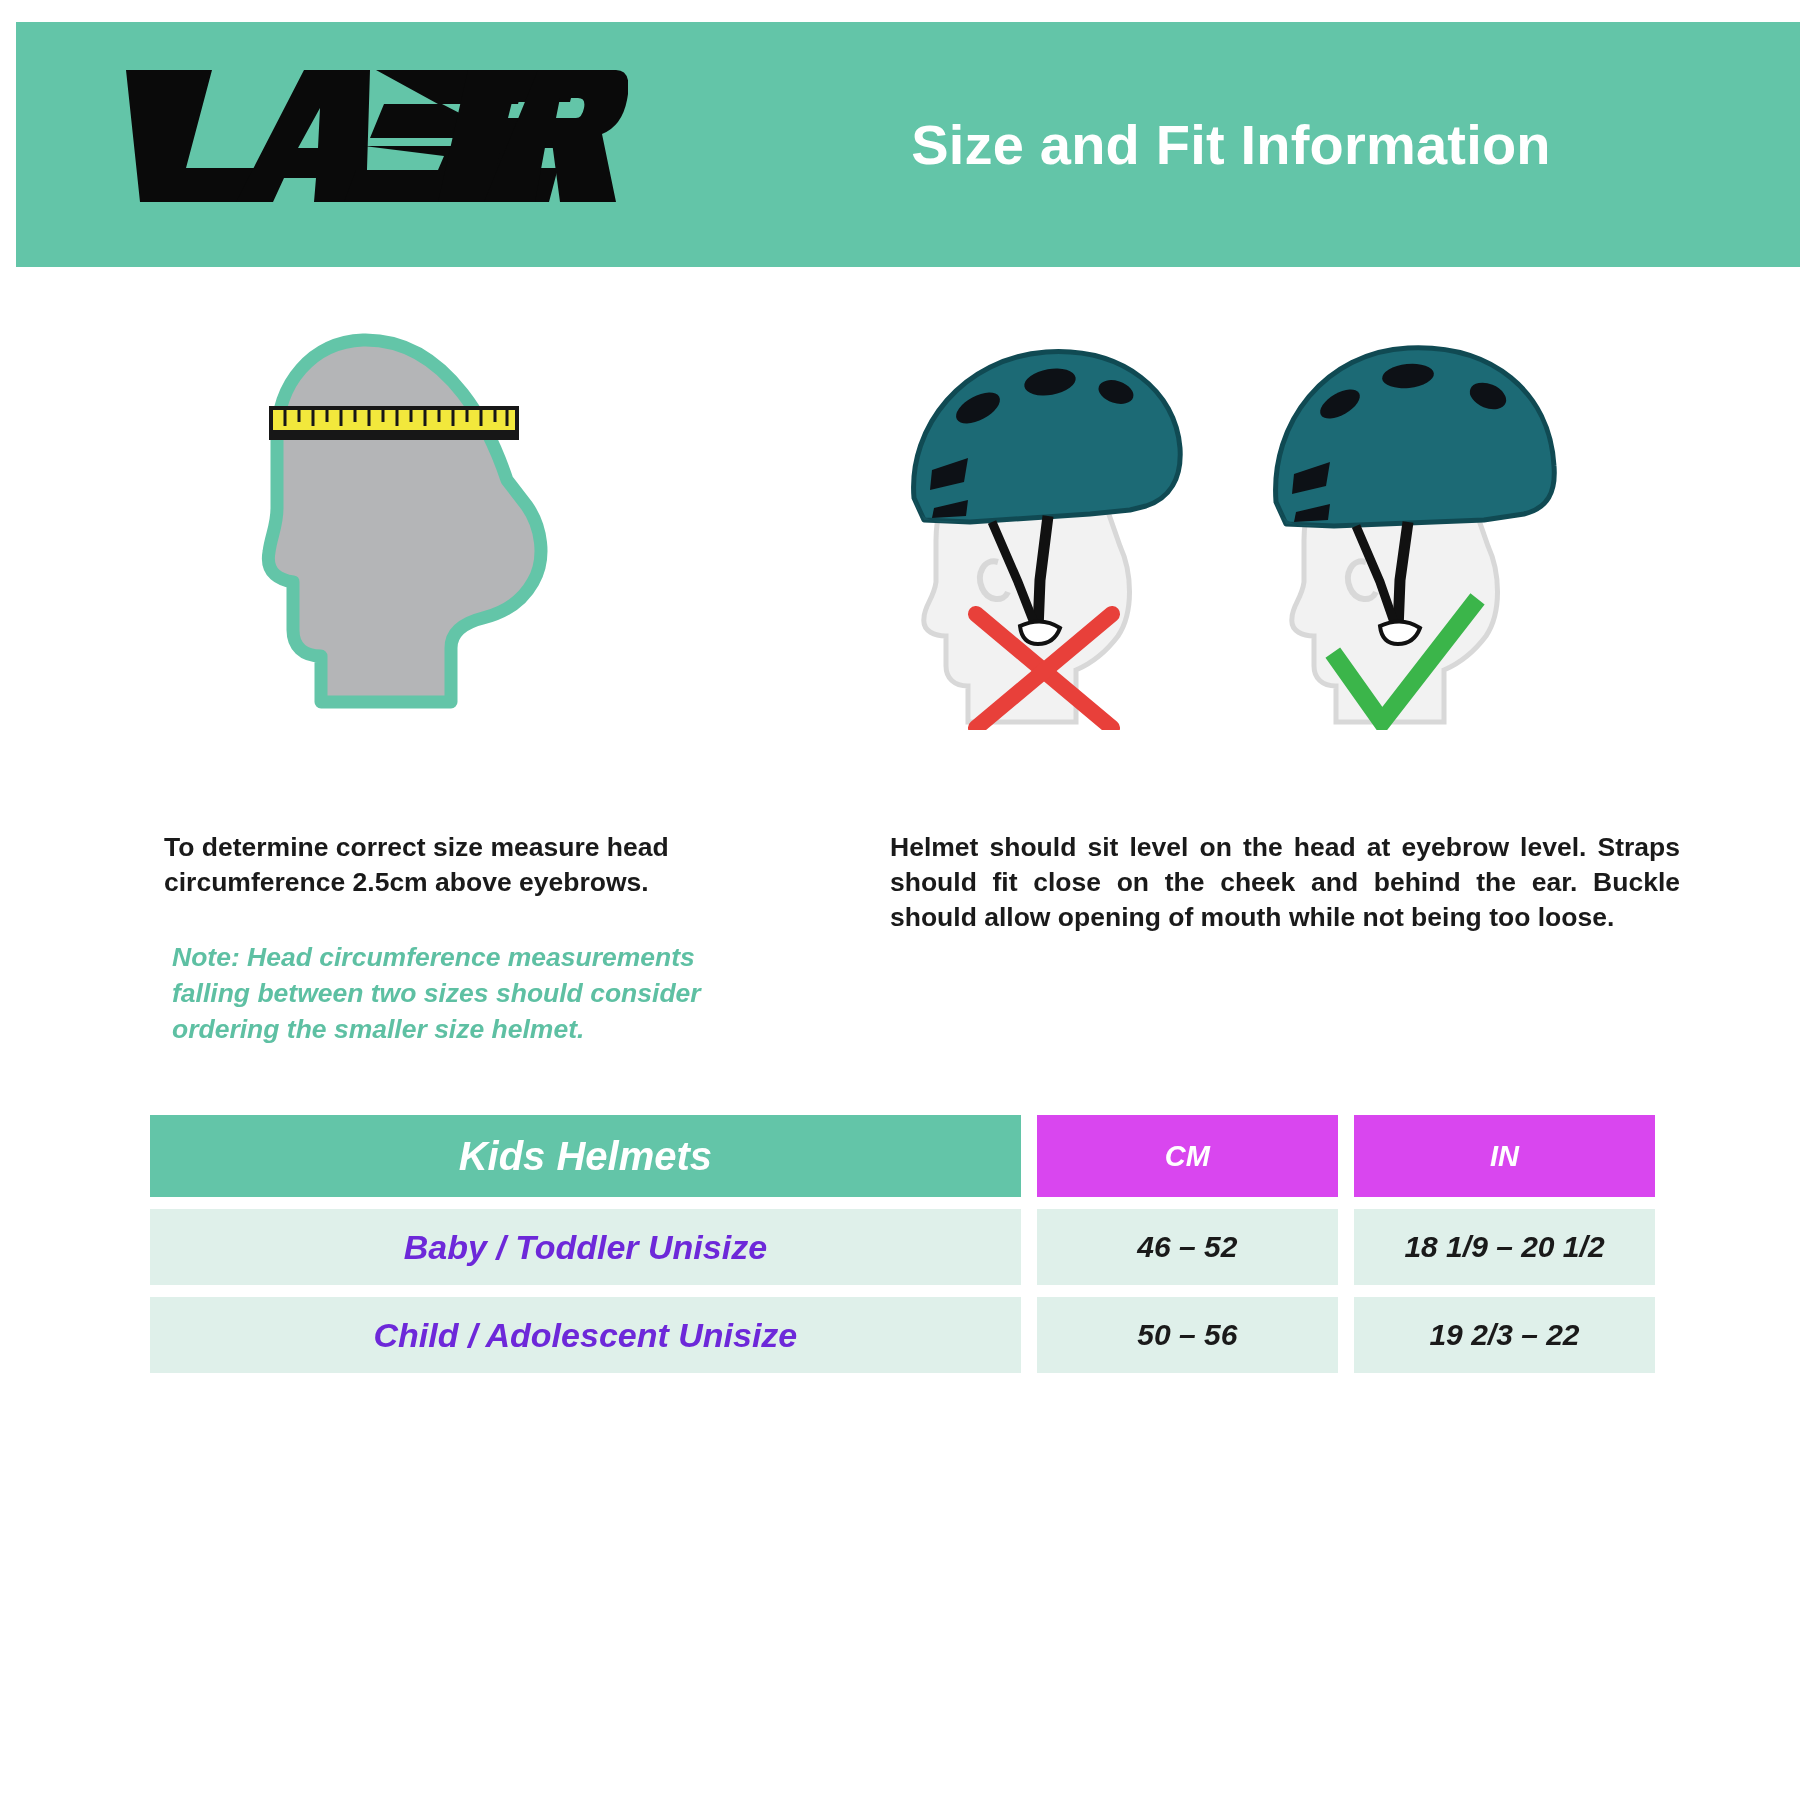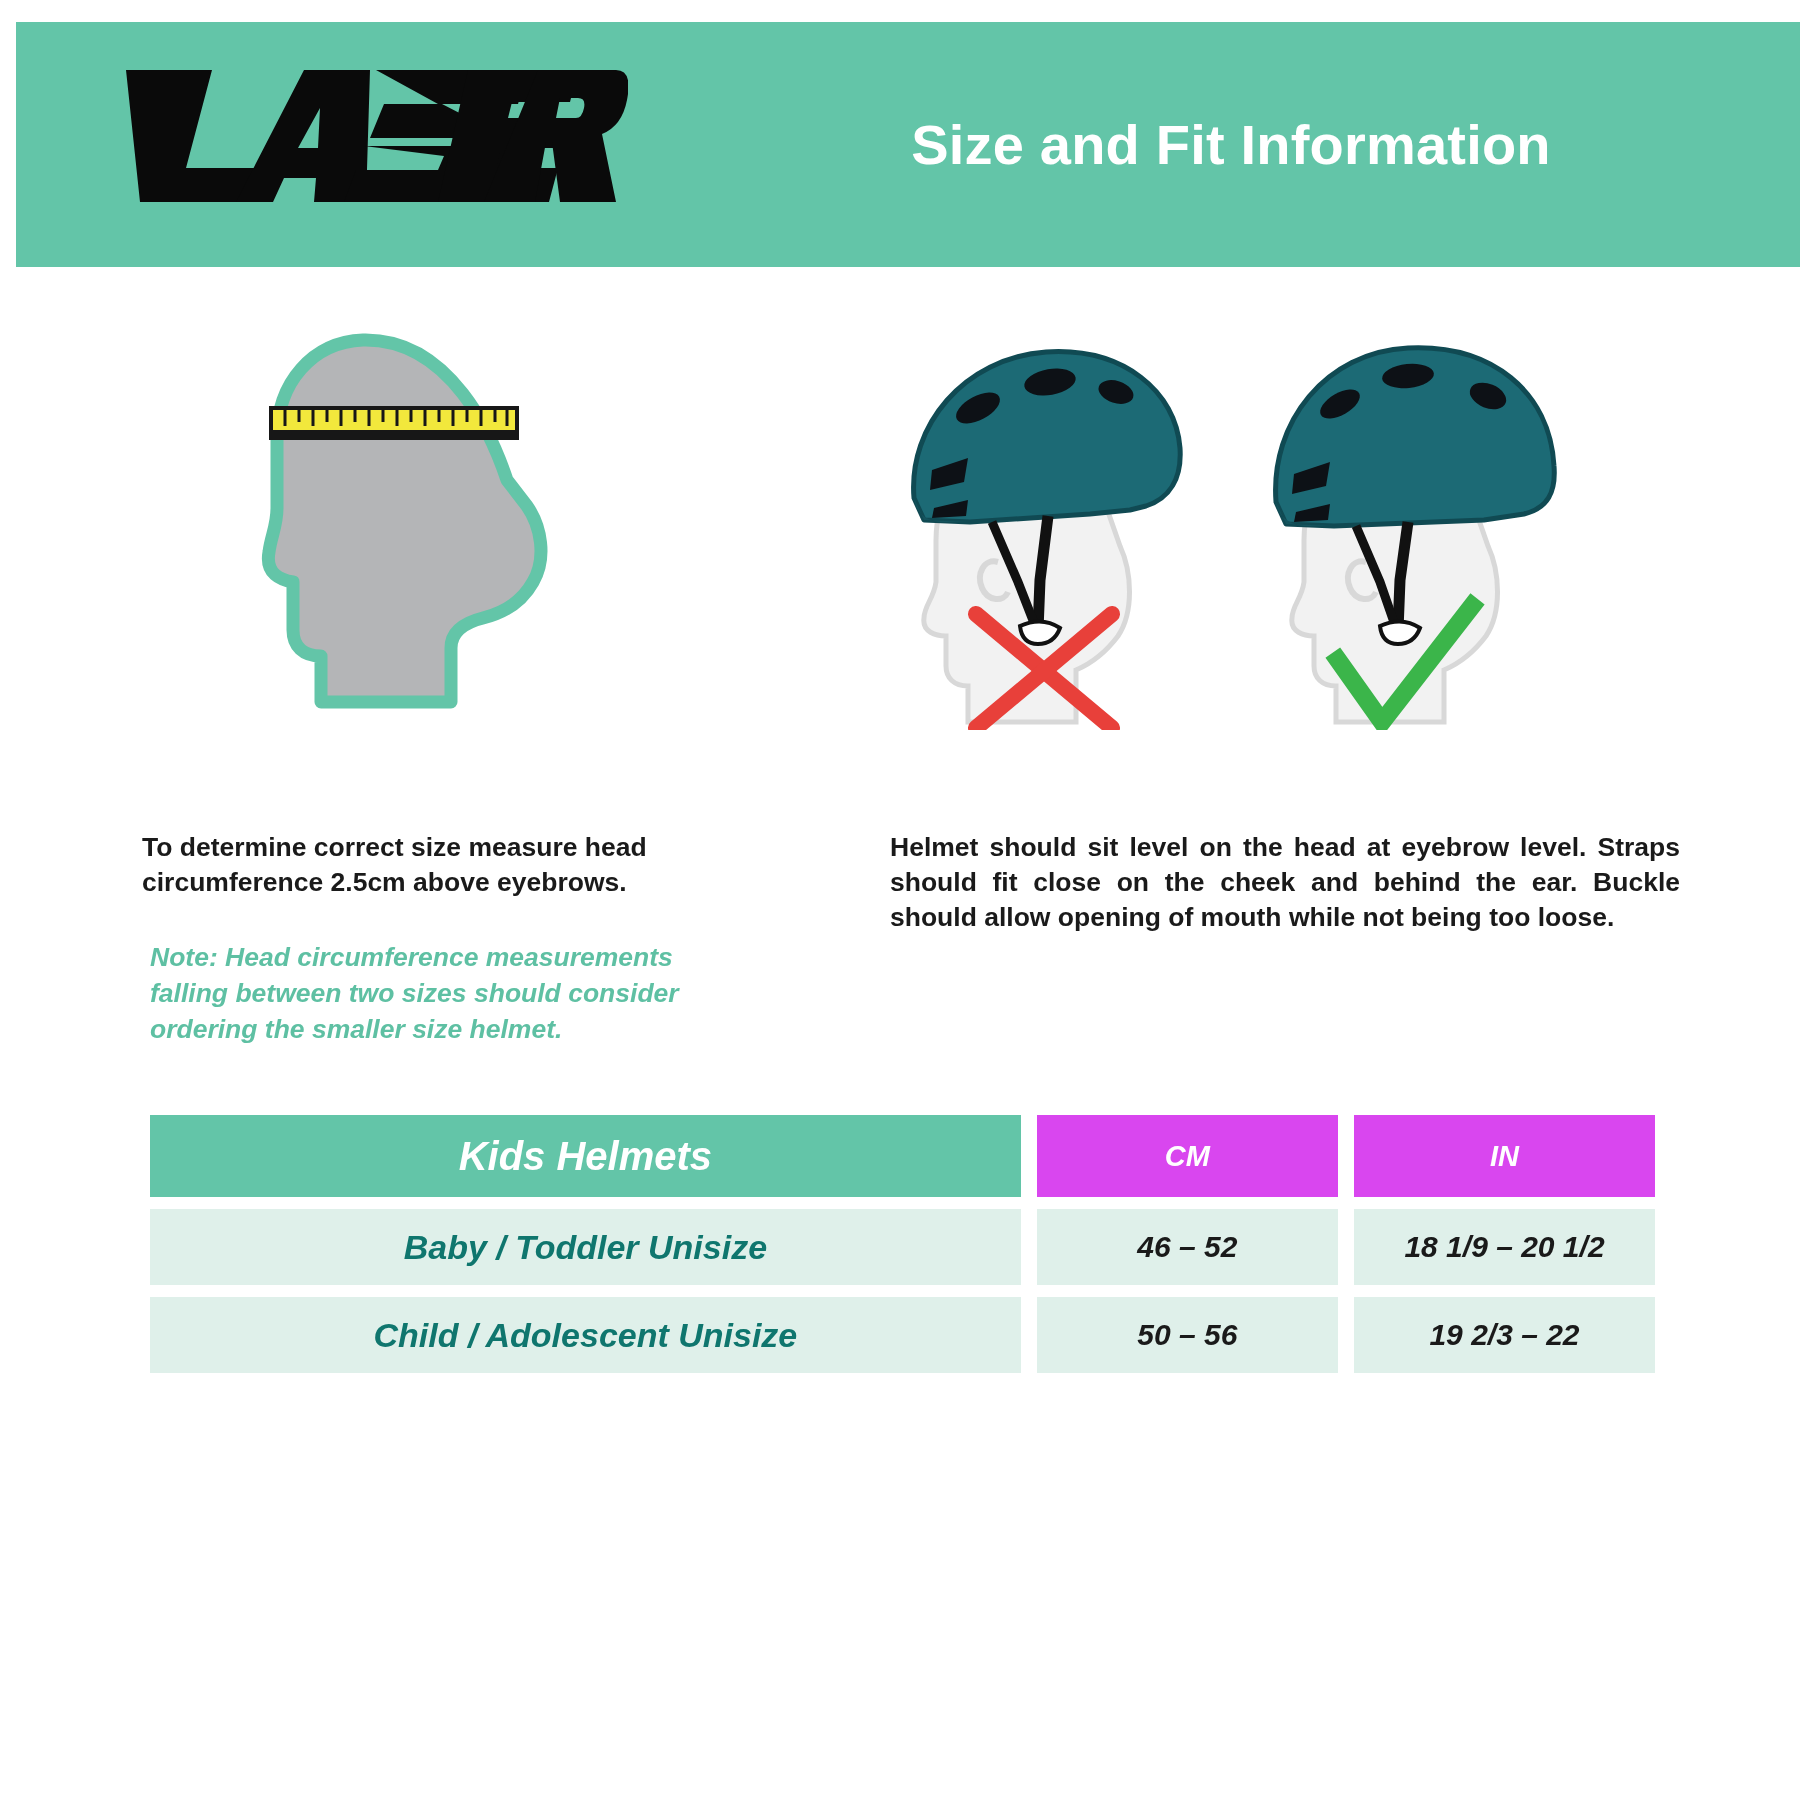--- a/index.html
+++ b/index.html
@@ -62,21 +62,21 @@
     position: absolute;
     left: 880px;
     top: 330px;
     width: 740px;
     height: 400px;
   }
 
   
   .caption-left {
     position: absolute;
-    left: 142px;
+    left: 164px;
     top: 830px;
     width: 600px;
   }
   .caption-right {
     position: absolute;
     left: 890px;
     top: 830px;
     width: 790px;
   }
   .cap-body {
@@ -137,21 +137,21 @@
   .spacer-row td {
     height: 12px;
     background: #ffffff;
   }
   .cell-name {
     background: #dff0ea;
     font-size: 34px;
     font-weight: bold;
     height: 76px;
     text-align: center;
-    color: #0f766e;
+    color: #6d28d9;
   }
   .cell-val {
     background: #dff0ea;
     font-size: 30px;
     font-weight: bold;
     height: 76px;
     text-align: center;
     color: #1a1a1a;
   }
 </style>

